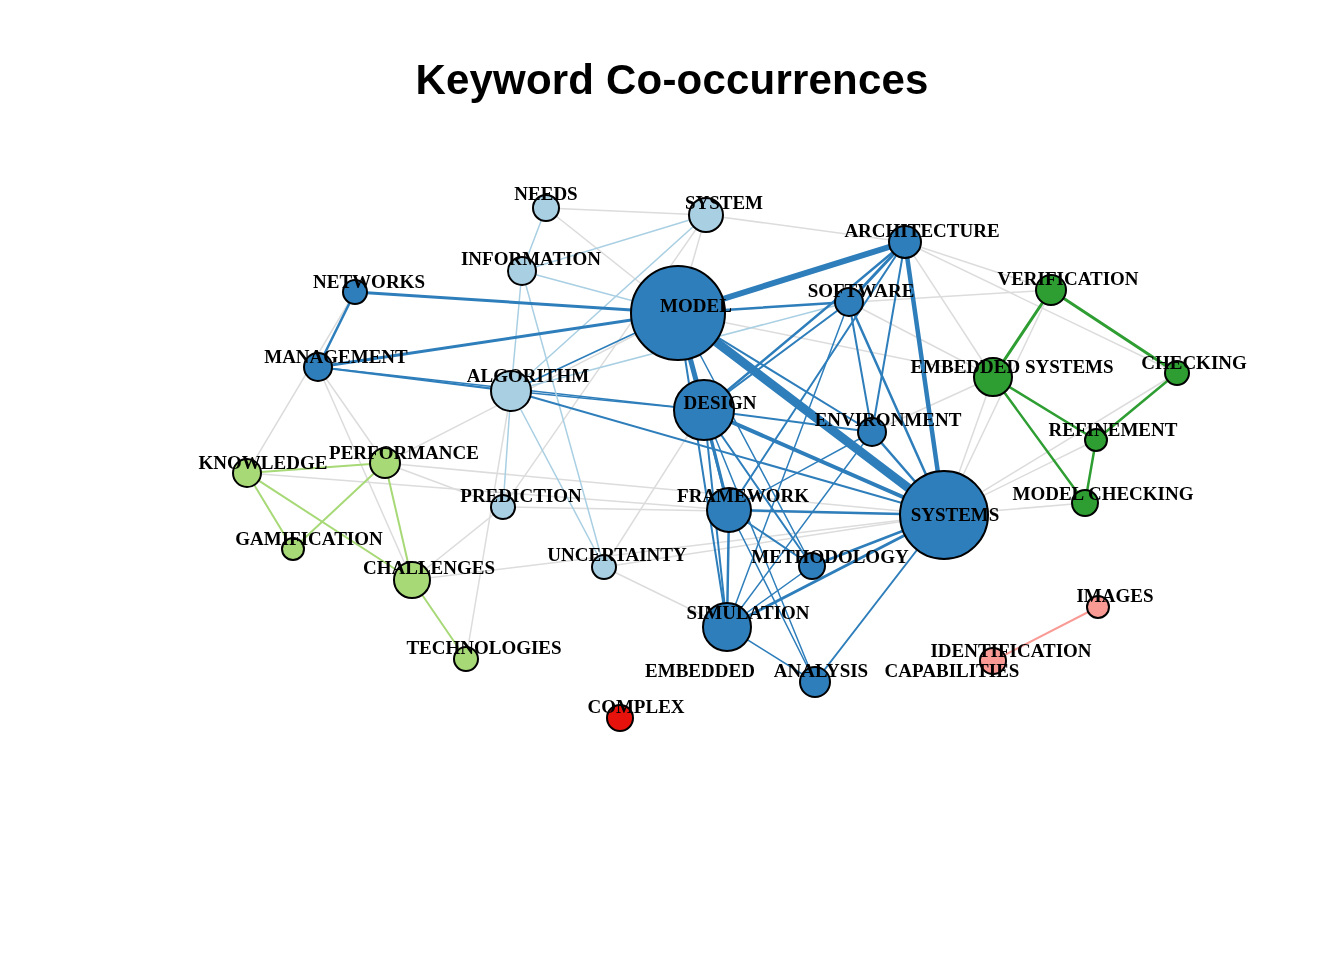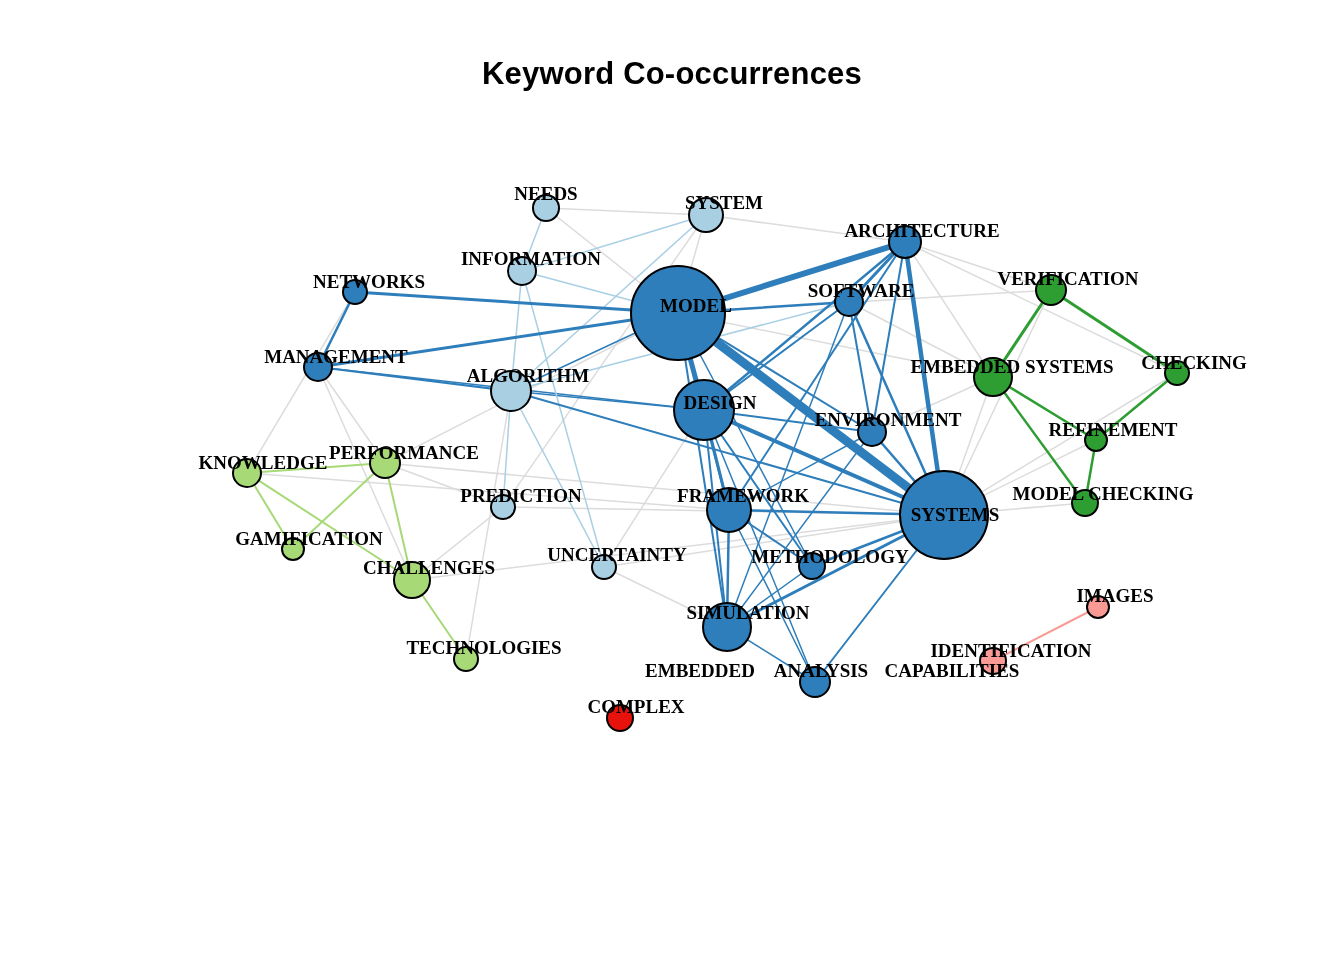--- a/index.html
+++ b/index.html
@@ -21,21 +21,21 @@
     background: #ffffff;
   }
   #chart-title {
     position: absolute;
     left: 0;
     top: 56px;
     width: 1344px;
     text-align: center;
     font-family: "Liberation Sans", "DejaVu Sans", sans-serif;
     font-weight: bold;
-    font-size: 31px;
+    font-size: 42px;
     color: #000000;
     letter-spacing: 0.2px;
   }
   #graph-svg {
     position: absolute;
     left: 0;
     top: 0;
     width: 1344px;
     height: 960px;
   }

